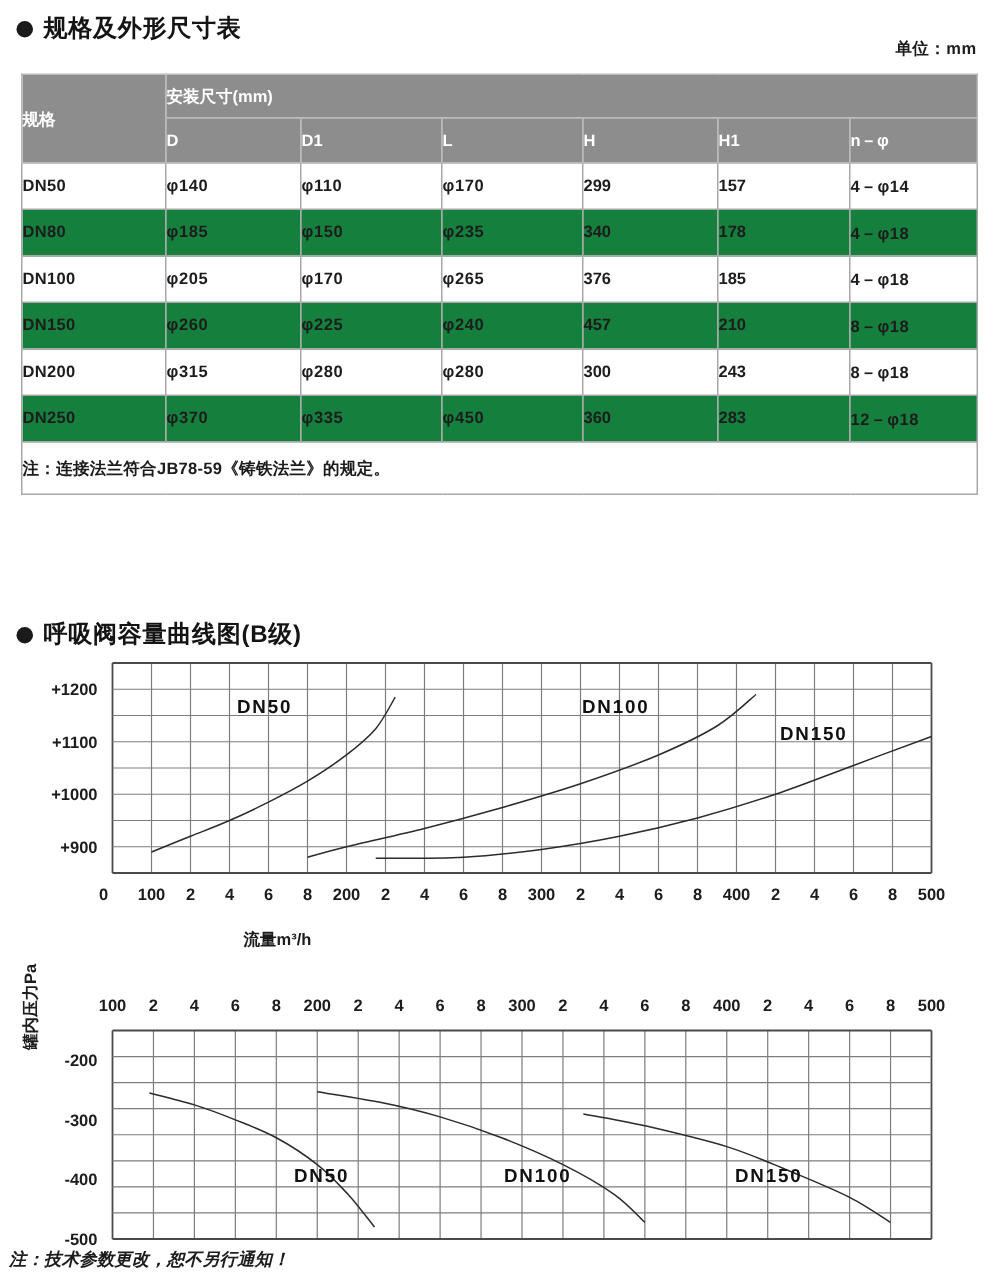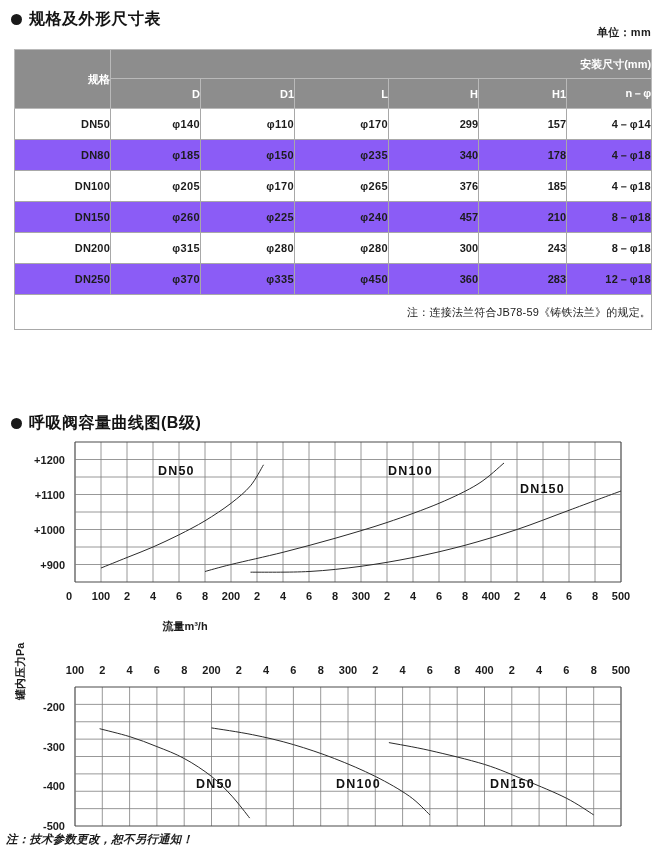--- a/index.html
+++ b/index.html
@@ -53,44 +53,44 @@
     position: absolute;
     left: 14px;
     top: 49px;
     width: 637px;
     border-collapse: collapse;
     table-layout: fixed;
     border: 1px solid #9a9a9a;
   }
   #spec-table td, #spec-table th {
     border: 1px solid #a8a8a8;
-    text-align: right;
+    text-align: left;
     vertical-align: middle;
     font-size: 11px;
     font-weight: bold;
     color: #1c1c1c;
     padding: 0;
   }
   #spec-table thead th {
     background: #8d8d8d;
     color: #ffffff;
     border-color: #b9b9b9;
     font-size: 11px;
     font-weight: bold;
   }
   #spec-table thead th.group { height: 28px; }
   #spec-table thead th.sub   { height: 29px; }
   #spec-table thead th.spec-col { height: 57px; }
   #spec-table tbody td { height: 30px; }
-  #spec-table tbody tr.alt td { background: #8b5cf6; }
+  #spec-table tbody tr.alt td { background: #15803d; }
   #spec-table tbody tr td:first-child { letter-spacing: .2px; }
   #spec-table tfoot td {
     height: 34px;
     font-size: 11px;
-    font-weight: normal;
+    font-weight: bold;
     letter-spacing: .2px;
     background: #ffffff;
   }
   .phi { letter-spacing: .4px; }
 
   
   .chart-wrap { position: absolute; }
   #chart-upper { left: 0; top: 425px; width: 665px; height: 215px; }
   #chart-lower { left: 0; top: 655px; width: 665px; height: 200px; }
   .chart-svg { display: block; }

